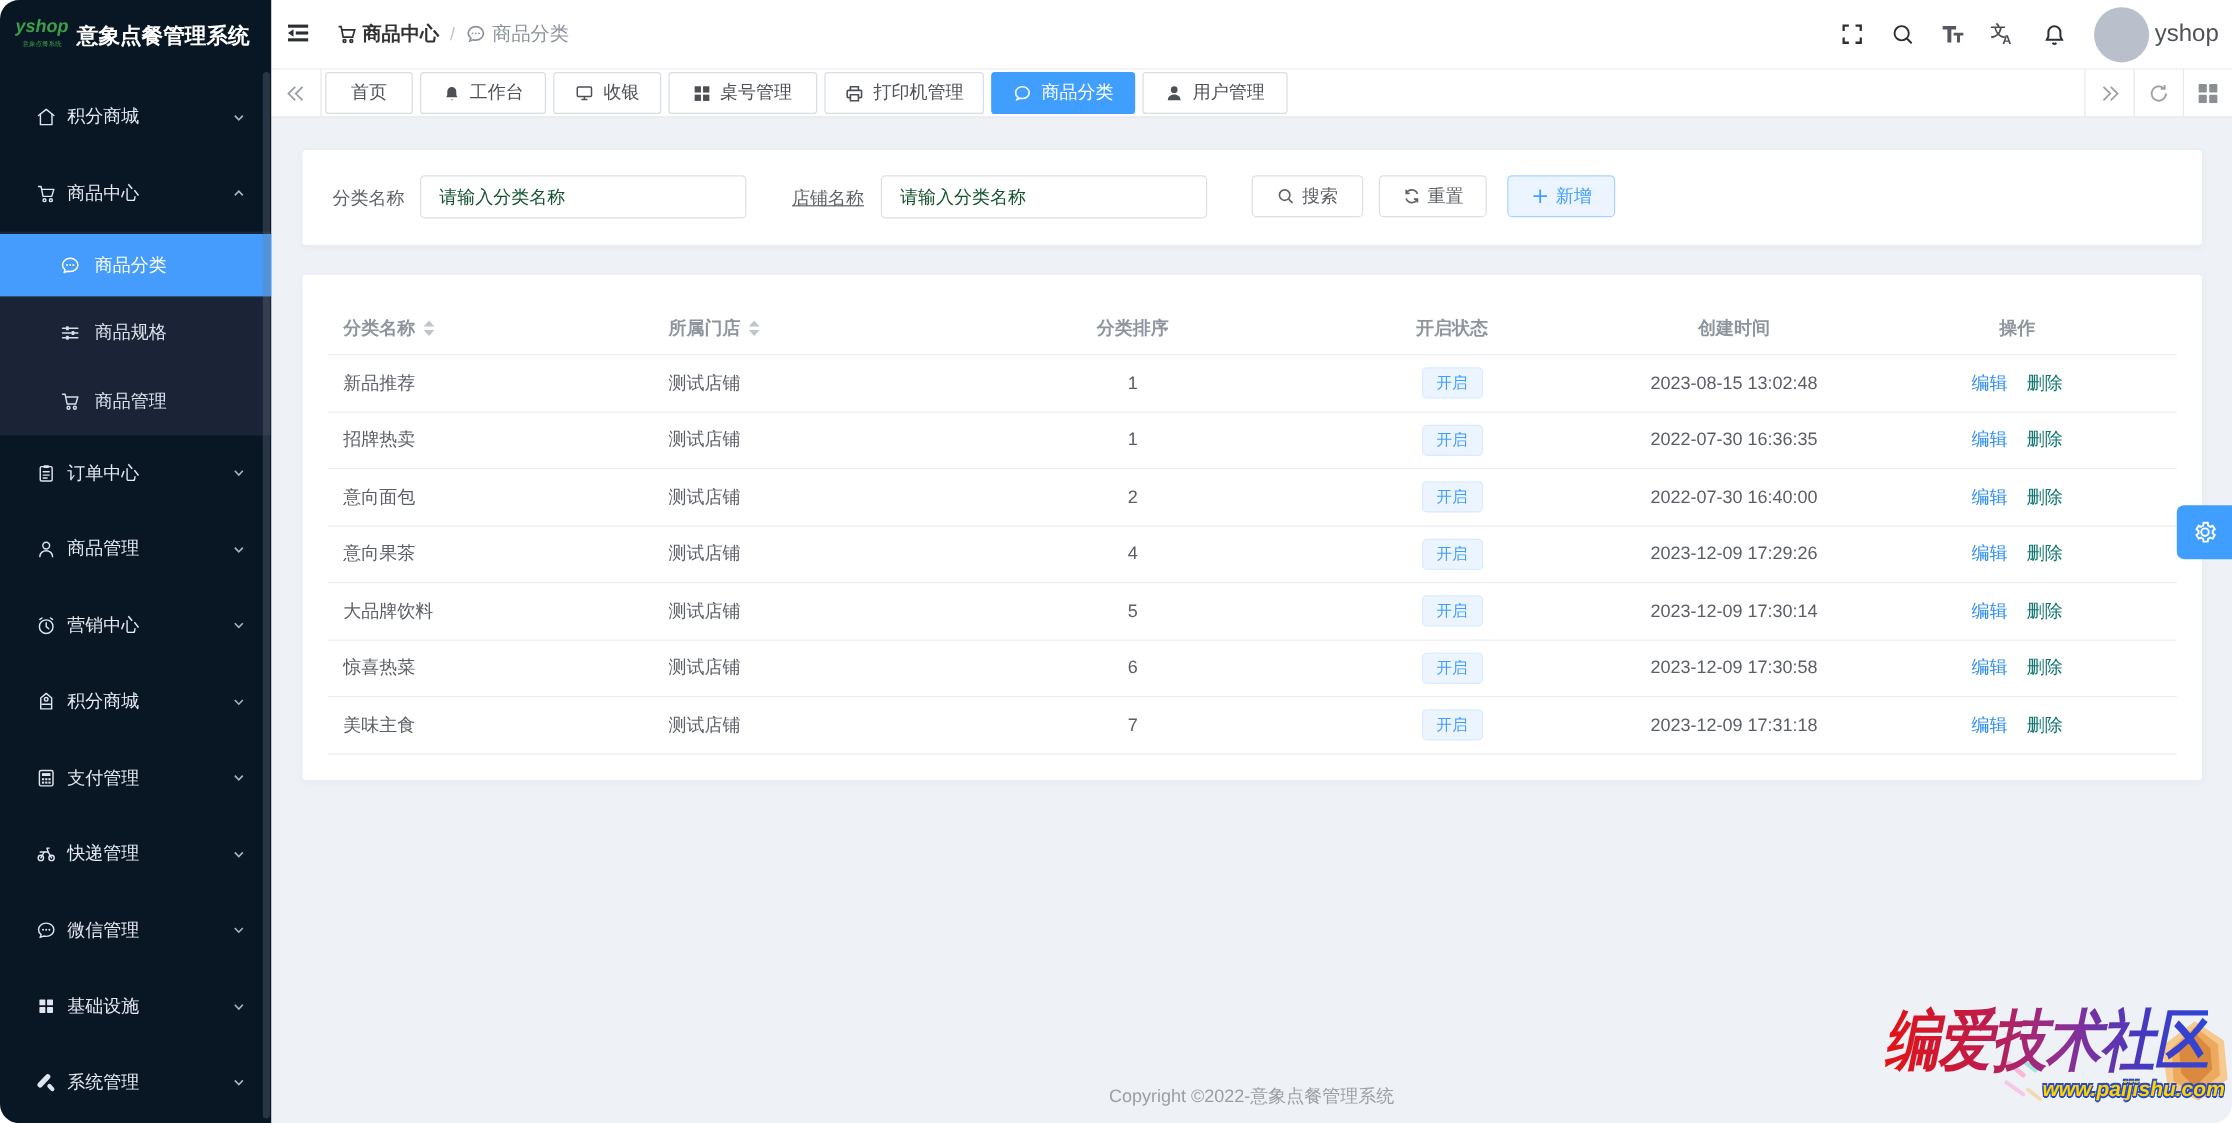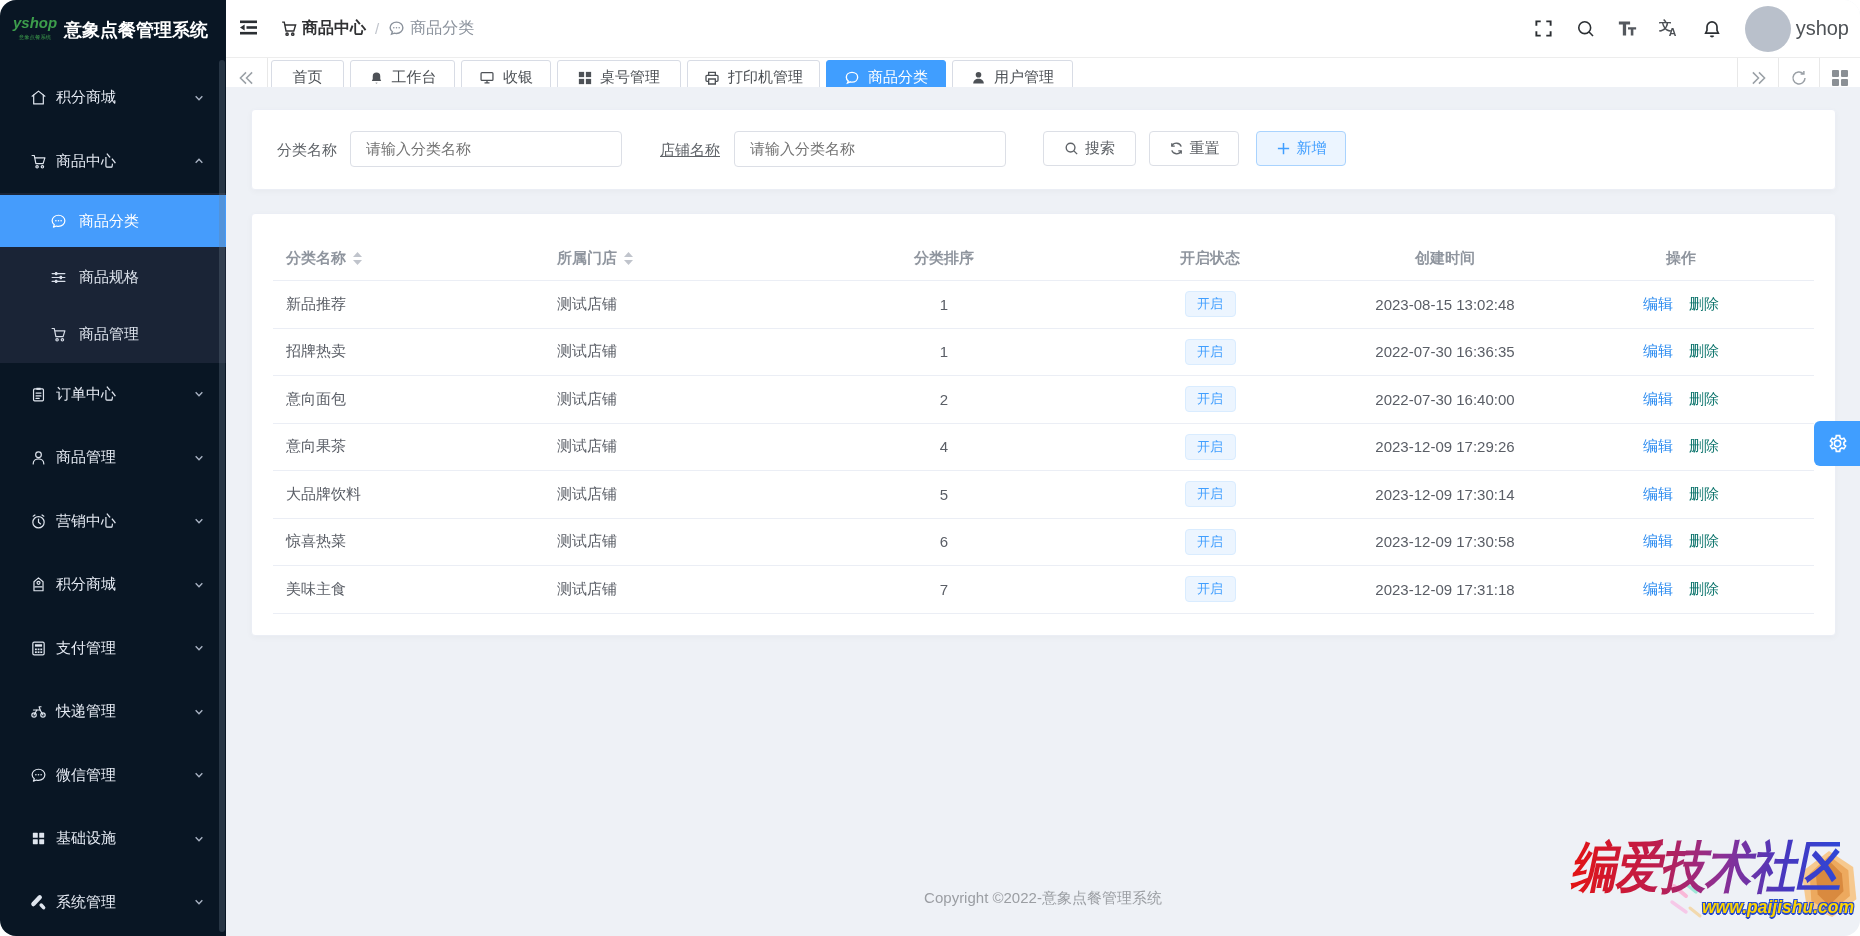--- a/index.html
+++ b/index.html
@@ -42,26 +42,26 @@
 .tabsbar { position:relative; height:41px; background:#fff; border-top:1px solid #ededed; border-bottom:1px solid #e2e2e2; }
 .tb-left { position:absolute; left:0; top:0; width:42px; height:39px; border-right:1px solid #e8e8e8; display:flex; align-items:center; justify-content:center; color:#9aa0a6; }
 .tabs { position:absolute; left:45px; top:2px; height:22px; display:flex; }
 .tab { height:35px; border:1px solid #d8dce5; border-radius:3px; background:#fff; color:#4d5156; font-size:15px; display:flex; align-items:center; justify-content:center; margin-right:6px; }
 .tab svg { margin-right:8px; }
 .tab.active { background:#409eff; border-color:#409eff; color:#fff; }
 .tb-right { position:absolute; right:0; top:0; height:39px; display:flex; }
 .tbr { width:41px; height:39px; display:flex; align-items:center; justify-content:center; border-left:1px solid #e8e8e8; color:#9aa0a6; }
 
 
-.content { position:absolute; left:0; top:87px; width:1634px; height:649px; background:#eef1f6; }
+.content { position:absolute; left:0; top:102px; width:1634px; height:649px; background:#eef1f6; }
 .card { position:absolute; left:25px; width:1585px; background:#fff; border:1px solid #ebeef5; border-radius:4px; box-shadow:0 2px 6px rgba(0,0,0,0.03); }
 .card.search { top:22px; height:81px; }
 .card.table { top:126px; height:423px; }
 .flabel { position:absolute; top:54px; font-size:15px; color:#5f6368; }
-.finput { position:absolute; top:44px; height:36px; width:272px; border:1px solid #dcdfe6; border-radius:4px; background:#fff; display:flex; align-items:center; padding-left:15px; color:#737373; font-size:15px; }
+.finput { position:absolute; top:44px; height:36px; width:272px; border:1px solid #dcdfe6; border-radius:4px; background:#fff; display:flex; align-items:center; padding-left:15px; color:#14532d; font-size:15px; }
 .btn { position:absolute; top:44px; height:35px; border:1px solid #dcdfe6; border-radius:4px; background:#fff; color:#5f6368; font-size:15px; display:flex; align-items:center; justify-content:center; }
 .btn svg { margin-right:6px; }
 .btn.primary-plain { background:#ecf5ff; border-color:#a9d3fe; color:#409eff; }
 
 
 .thead { position:absolute; left:21px; right:21px; top:25px; height:38px; color:#8f959e; font-weight:bold; font-size:15px; }
 .trow { position:absolute; left:21px; right:21px; height:47.5px; border-top:1px solid #ebeef5; font-size:15px; color:#5a5e66; }
 .cell { position:absolute; top:0; display:flex; align-items:center; height:100%; }
 .c1 { left:13px; width:250px; }
 .c2 { left:284px; width:250px; }

